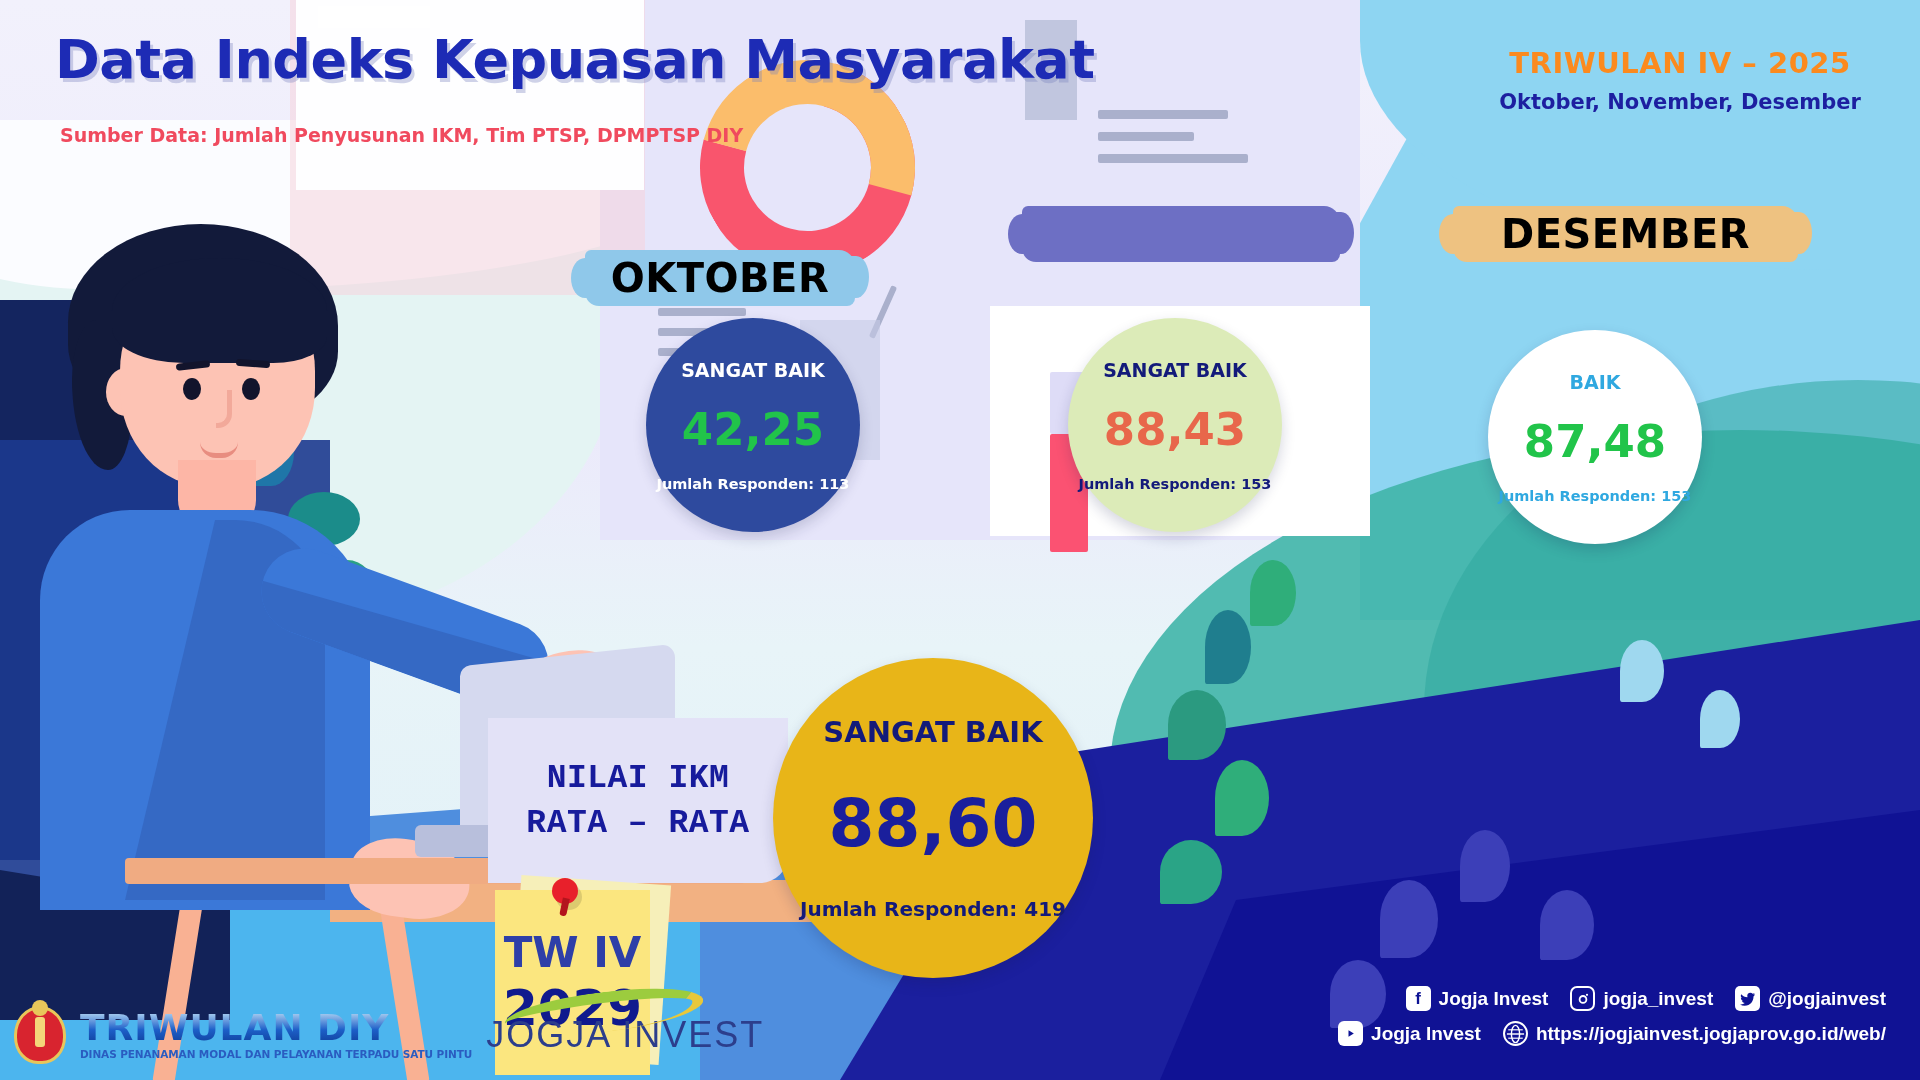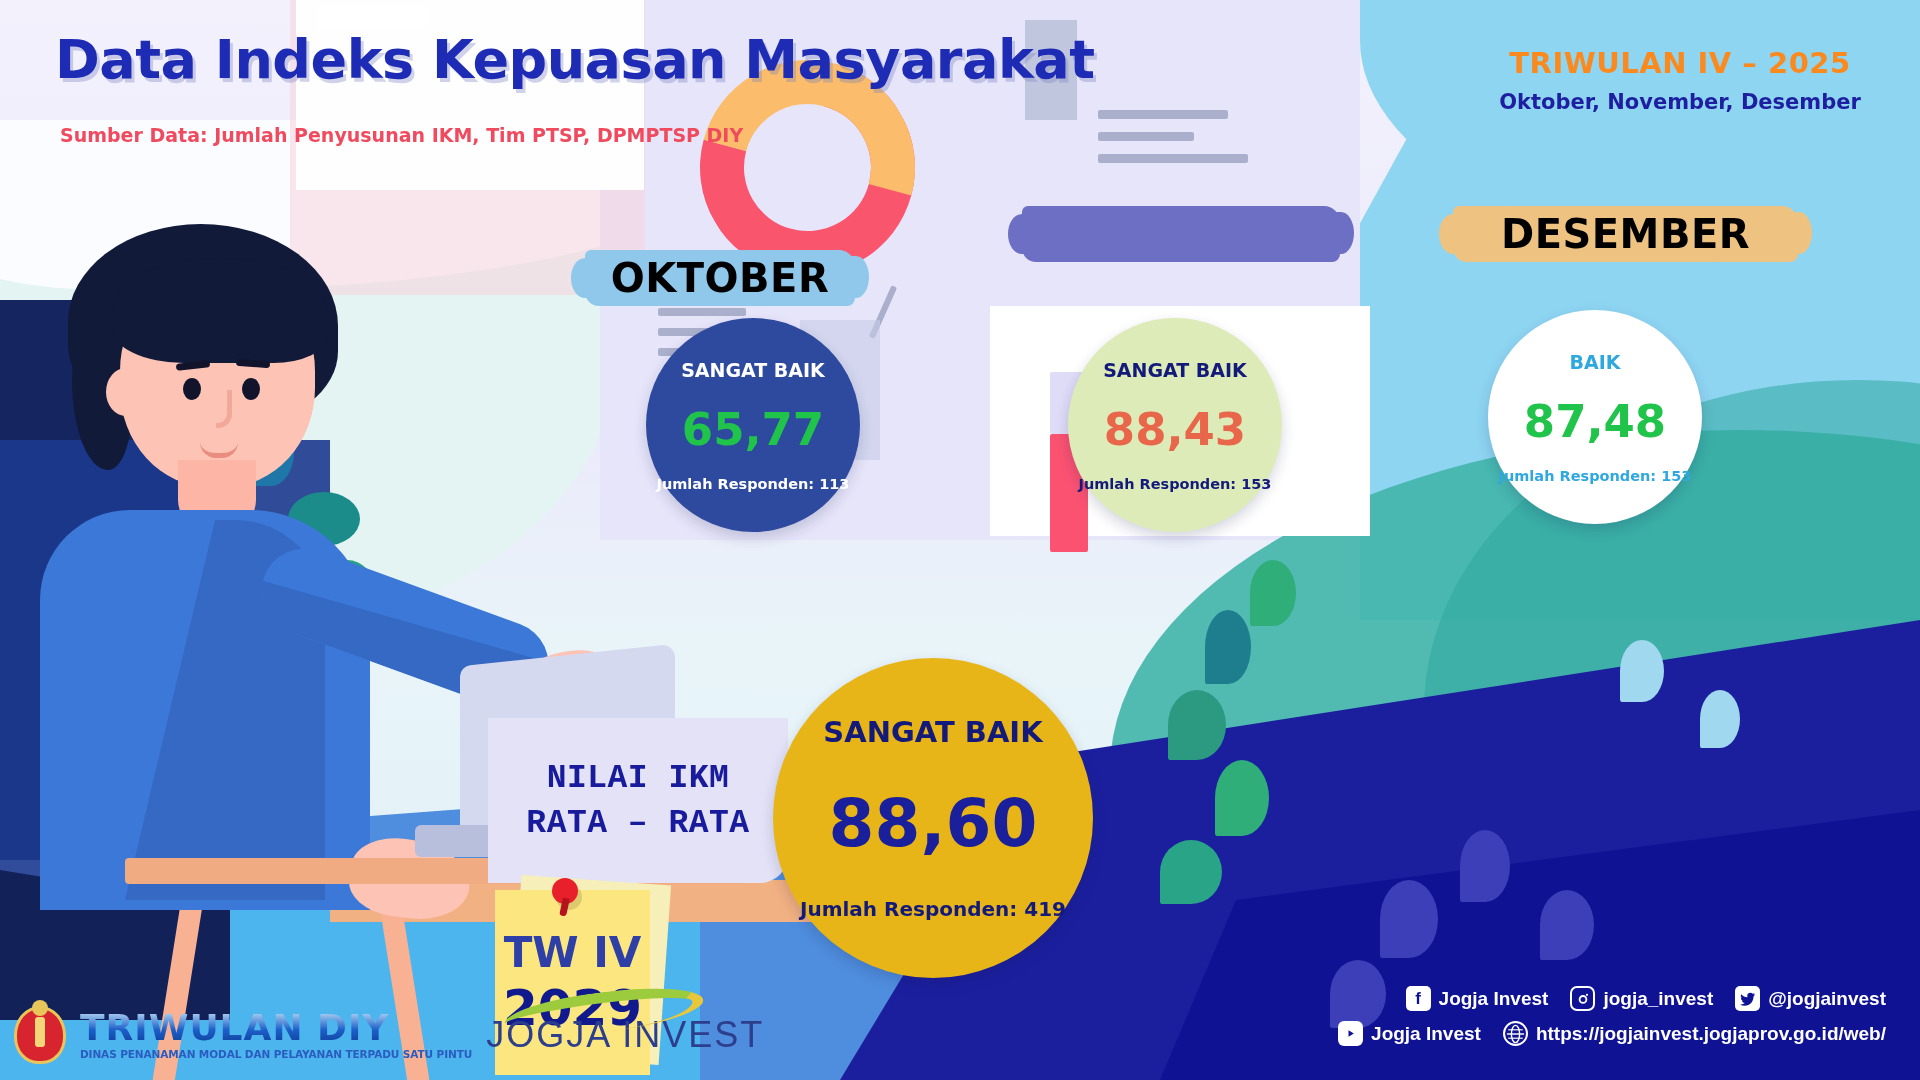--- a/index.html
+++ b/index.html
@@ -455,21 +455,21 @@
         <div class="tick" style="width: 7px; height: 20px; margin-left: -3.5px; background: rgb(47, 168, 224); transform: rotate(519.355deg) translateY(115px); transform-origin: 50% 125px;"></div>
         <div class="tick" style="width: 7px; height: 20px; margin-left: -3.5px; background: rgb(207, 211, 214); transform: rotate(525.161deg) translateY(115px); transform-origin: 50% 125px;"></div>
         <div class="tick" style="width: 7px; height: 20px; margin-left: -3.5px; background: rgb(207, 211, 214); transform: rotate(530.968deg) translateY(115px); transform-origin: 50% 125px;"></div>
         <div class="tick" style="width: 7px; height: 20px; margin-left: -3.5px; background: rgb(207, 211, 214); transform: rotate(536.774deg) translateY(115px); transform-origin: 50% 125px;"></div>
         <div class="tick" style="width: 7px; height: 20px; margin-left: -3.5px; background: rgb(207, 211, 214); transform: rotate(542.581deg) translateY(115px); transform-origin: 50% 125px;"></div>
         <div class="tick" style="width: 7px; height: 20px; margin-left: -3.5px; background: rgb(207, 211, 214); transform: rotate(548.387deg) translateY(115px); transform-origin: 50% 125px;"></div>
         <div class="tick" style="width: 7px; height: 20px; margin-left: -3.5px; background: rgb(207, 211, 214); transform: rotate(554.194deg) translateY(115px); transform-origin: 50% 125px;"></div>
       </div>
     <div class="inner" style="left:28px;top:28px;width:214px;height:214px;background:#2e4a9e;">
       <div class="g-label" style="color:#ffffff;font-size:19px;margin-bottom:26px;">SANGAT BAIK</div>
-      <div class="g-value" style="color:#21c44a;font-size:45px;margin-bottom:24px;">65,77</div>
+      <div class="g-value" style="color:#21c44a;font-size:45px;margin-bottom:24px;">42,25</div>
       <div class="g-resp" style="color:#ffffff;font-size:14.5px;">Jumlah Responden: 113</div>
     </div>
   </div>
 
   <div class="gauge" id="gauge-nov" style="left:1040px;top:290px;width:270px;height:270px;">
     <div class="ticks">
         <div class="tick" style="width: 7px; height: 20px; margin-left: -3.5px; background: rgb(19, 26, 122); transform: rotate(206deg) translateY(115px); transform-origin: 50% 125px;"></div>
         <div class="tick" style="width: 7px; height: 20px; margin-left: -3.5px; background: rgb(19, 26, 122); transform: rotate(211.806deg) translateY(115px); transform-origin: 50% 125px;"></div>
         <div class="tick" style="width: 7px; height: 20px; margin-left: -3.5px; background: rgb(19, 26, 122); transform: rotate(217.613deg) translateY(115px); transform-origin: 50% 125px;"></div>
         <div class="tick" style="width: 7px; height: 20px; margin-left: -3.5px; background: rgb(19, 26, 122); transform: rotate(223.419deg) translateY(115px); transform-origin: 50% 125px;"></div>
@@ -532,21 +532,21 @@
         <div class="tick" style="width: 7px; height: 20px; margin-left: -3.5px; background: rgb(207, 211, 214); transform: rotate(554.387deg) translateY(115px); transform-origin: 50% 125px;"></div>
         <div class="tick" style="width: 7px; height: 20px; margin-left: -3.5px; background: rgb(207, 211, 214); transform: rotate(560.194deg) translateY(115px); transform-origin: 50% 125px;"></div>
       </div>
     <div class="inner" style="left:28px;top:28px;width:214px;height:214px;background:#dcebb8;">
       <div class="g-label" style="color:#131a7a;font-size:19px;margin-bottom:26px;">SANGAT BAIK</div>
       <div class="g-value" style="color:#e8674b;font-size:45px;margin-bottom:24px;">88,43</div>
       <div class="g-resp" style="color:#131a7a;font-size:14.5px;">Jumlah Responden: 153</div>
     </div>
   </div>
 
-  <div class="gauge" id="gauge-dec" style="left:1460px;top:282px;width:270px;height:270px;">
+  <div class="gauge" id="gauge-dec" style="left:1460px;top:302px;width:270px;height:270px;">
     <div class="ticks">
         <div class="tick" style="width: 7px; height: 20px; margin-left: -3.5px; background: rgb(224, 177, 19); transform: rotate(206deg) translateY(115px); transform-origin: 50% 125px;"></div>
         <div class="tick" style="width: 7px; height: 20px; margin-left: -3.5px; background: rgb(224, 177, 19); transform: rotate(211.806deg) translateY(115px); transform-origin: 50% 125px;"></div>
         <div class="tick" style="width: 7px; height: 20px; margin-left: -3.5px; background: rgb(224, 177, 19); transform: rotate(217.613deg) translateY(115px); transform-origin: 50% 125px;"></div>
         <div class="tick" style="width: 7px; height: 20px; margin-left: -3.5px; background: rgb(224, 177, 19); transform: rotate(223.419deg) translateY(115px); transform-origin: 50% 125px;"></div>
         <div class="tick" style="width: 7px; height: 20px; margin-left: -3.5px; background: rgb(224, 177, 19); transform: rotate(229.226deg) translateY(115px); transform-origin: 50% 125px;"></div>
         <div class="tick" style="width: 7px; height: 20px; margin-left: -3.5px; background: rgb(224, 177, 19); transform: rotate(235.032deg) translateY(115px); transform-origin: 50% 125px;"></div>
         <div class="tick" style="width: 7px; height: 20px; margin-left: -3.5px; background: rgb(224, 177, 19); transform: rotate(240.839deg) translateY(115px); transform-origin: 50% 125px;"></div>
         <div class="tick" style="width: 7px; height: 20px; margin-left: -3.5px; background: rgb(224, 177, 19); transform: rotate(246.645deg) translateY(115px); transform-origin: 50% 125px;"></div>
         <div class="tick" style="width: 7px; height: 20px; margin-left: -3.5px; background: rgb(224, 177, 19); transform: rotate(252.452deg) translateY(115px); transform-origin: 50% 125px;"></div>

